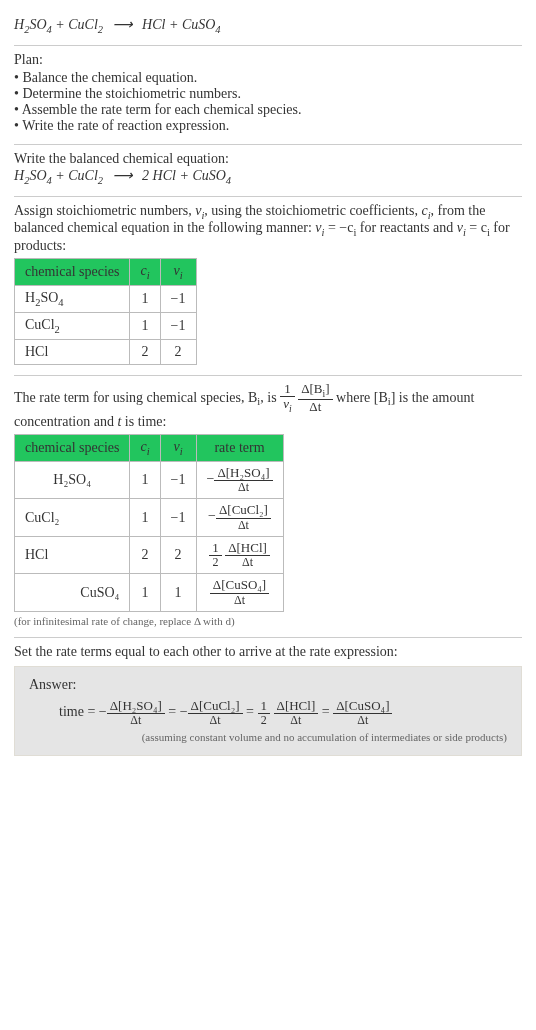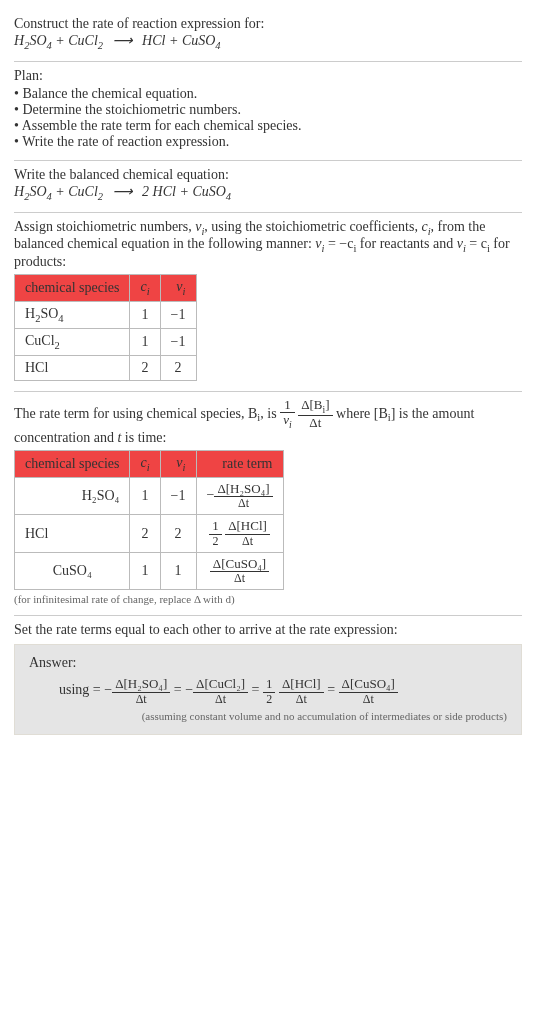--- a/index.html
+++ b/index.html
@@ -31,22 +31,21 @@
     margin-top: 4px;
   }
   table.data td, table.data th {
     border: 1px solid #bbb;
     padding: 4px 10px;
     text-align: center;
     font-weight: normal;
     font-family: Georgia, serif;
   }
   table.data th {
-    background: #ef4444;
-    text-align: right;
+    background: #22c55e;
   }
   .note {
     font-size: 11px;
     color: #666;
     margin-top: 3px;
   }
   .answer-box {
     background: #e5e5e5;
     border: 1px solid #e0ddd5;
     padding: 10px 14px 12px 14px;
@@ -75,21 +74,20 @@
   .frac .num { display:block; border-bottom:1px solid #333; padding:0 3px; font-size:13px; line-height:1.1;}
   .frac .den { display:block; padding:0 3px; font-size:12px; line-height:1.1;}
   .bigfrac .num, .bigfrac .den { font-size:13px; }
   .planlist { margin:2px 0 0 0; padding:0; list-style:none;font-family:Liberation Serif, serif;}
   .planlist li::before { content:"• "; }
 </style>
 </head>
 <body>
 
 <div class="section">
-  <div>Construct the rate of reaction expression for:</div>
   <div class="chem">
     <span>
       <span>H</span><span class="sub">2</span><span>SO</span><span class="sub">4</span>
     </span><span> + </span><span><span>CuCl</span><span class="sub">2</span></span>
     <span class="arrow">⟶</span>
     <span><span>HCl + CuSO</span><span class="sub">4</span></span>
   </div>
 </div>
 <hr class="hr">
 
@@ -154,49 +152,55 @@
   </div>
   <table class="data">
     <tbody>
         <tr>
       <th>chemical species</th>
       <th><i><span>c</span><span class="sub">i</span></i></th>
       <th><i><span>ν</span><span class="sub">i</span></i></th>
       <th>rate term</th>
     </tr>
     <tr>
-      <td style="text-align:right">H₂SO₄</td>
+      <td style="text-align:center">H₂SO₄</td>
       <td>1</td>
       <td>−1</td>
       <td><span>−</span><span class="frac"><span class="num">Δ[H₂SO₄]</span><span class="den">Δt</span></span></td>
     </tr>
     <tr>
+      <td style="text-align:left">CuCl₂</td>
+      <td>1</td>
+      <td>−1</td>
+      <td><span>−</span><span class="frac"><span class="num">Δ[CuCl₂]</span><span class="den">Δt</span></span></td>
+    </tr>
+    <tr>
       <td style="text-align:left">HCl</td>
       <td>2</td>
       <td>2</td>
       <td><span class="frac"><span class="num">1</span><span class="den">2</span></span> <span class="frac"><span class="num">Δ[HCl]</span><span class="den">Δt</span></span></td>
     </tr>
     <tr>
-      <td style="text-align:center">CuSO₄</td>
+      <td style="text-align:right">CuSO₄</td>
       <td>1</td>
       <td>1</td>
       <td><span class="frac"><span class="num">Δ[CuSO₄]</span><span class="den">Δt</span></span></td>
     </tr>
   </tbody>
     </table>
   <div class="note">(for infinitesimal rate of change, replace Δ with d)</div>
 </div>
 <hr class="hr">
 
 <div class="section">
   <div>Set the rate terms equal to each other to arrive at the rate expression:</div>
   <div class="answer-box">
     <div class="answer-label">Answer:</div>
     <div class="answer-eq">
-      <span>using = </span>
+      <span>time = </span>
       <span>−</span><span class="frac"><span class="num">Δ[H₂SO₄]</span><span class="den">Δt</span></span>
       <span> = </span>
       <span>−</span><span class="frac"><span class="num">Δ[CuCl₂]</span><span class="den">Δt</span></span>
       <span> = </span>
       <span class="frac"><span class="num">1</span><span class="den">2</span></span>
       <span class="frac"><span class="num">Δ[HCl]</span><span class="den">Δt</span></span>
       <span> = </span>
       <span class="frac"><span class="num">Δ[CuSO₄]</span><span class="den">Δt</span></span>
     </div>
     <div class="answer-note">(assuming constant volume and no accumulation of intermediates or side products)</div>

